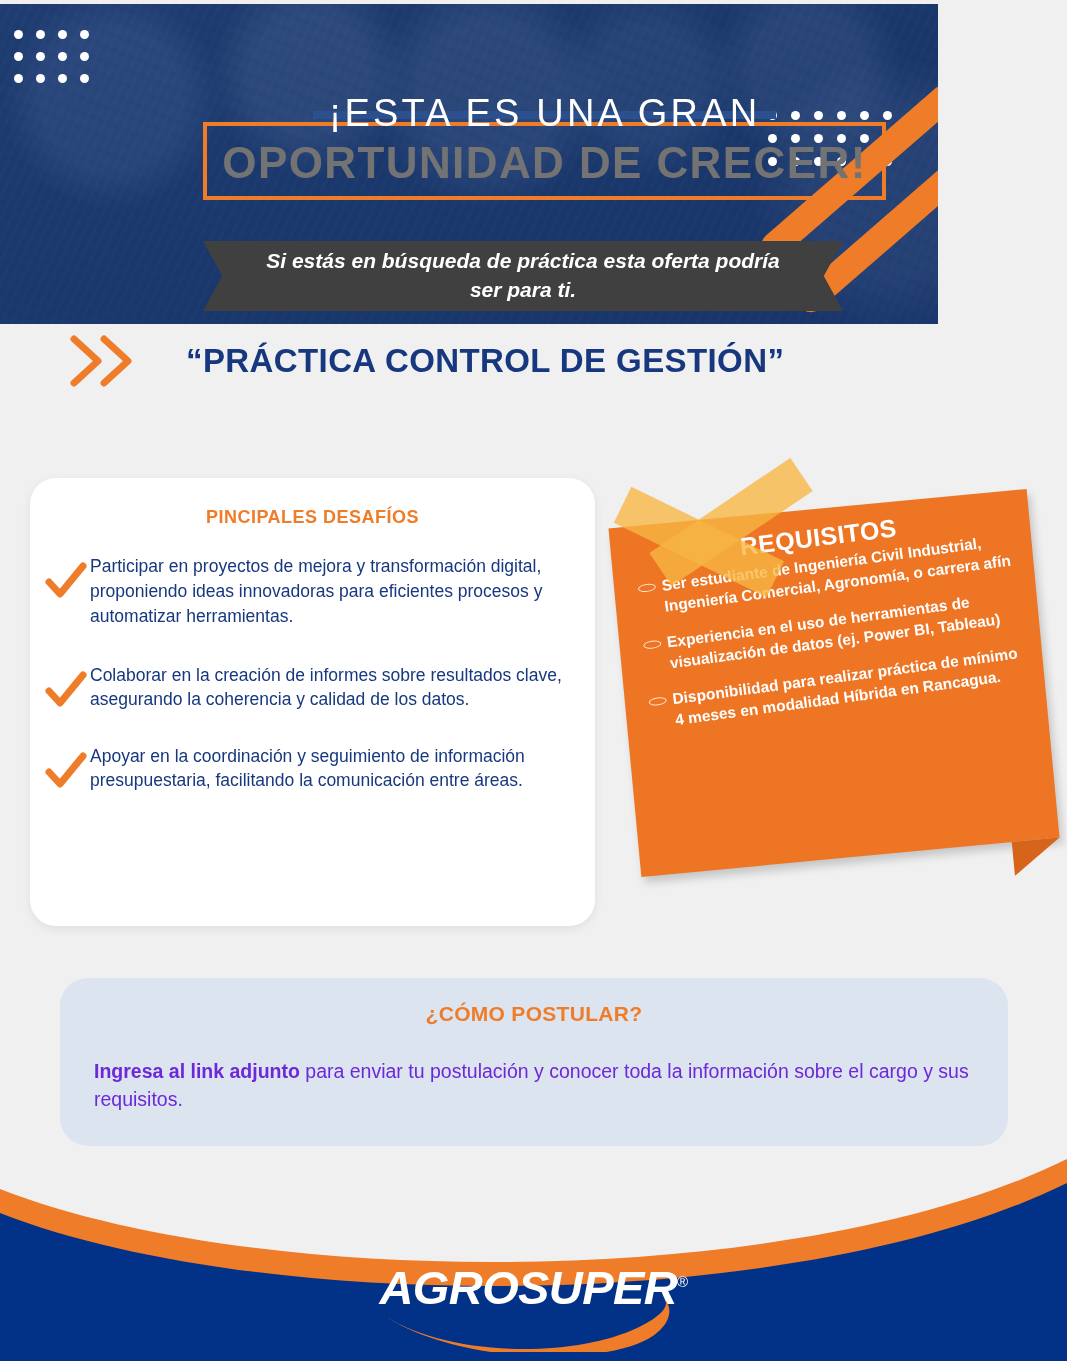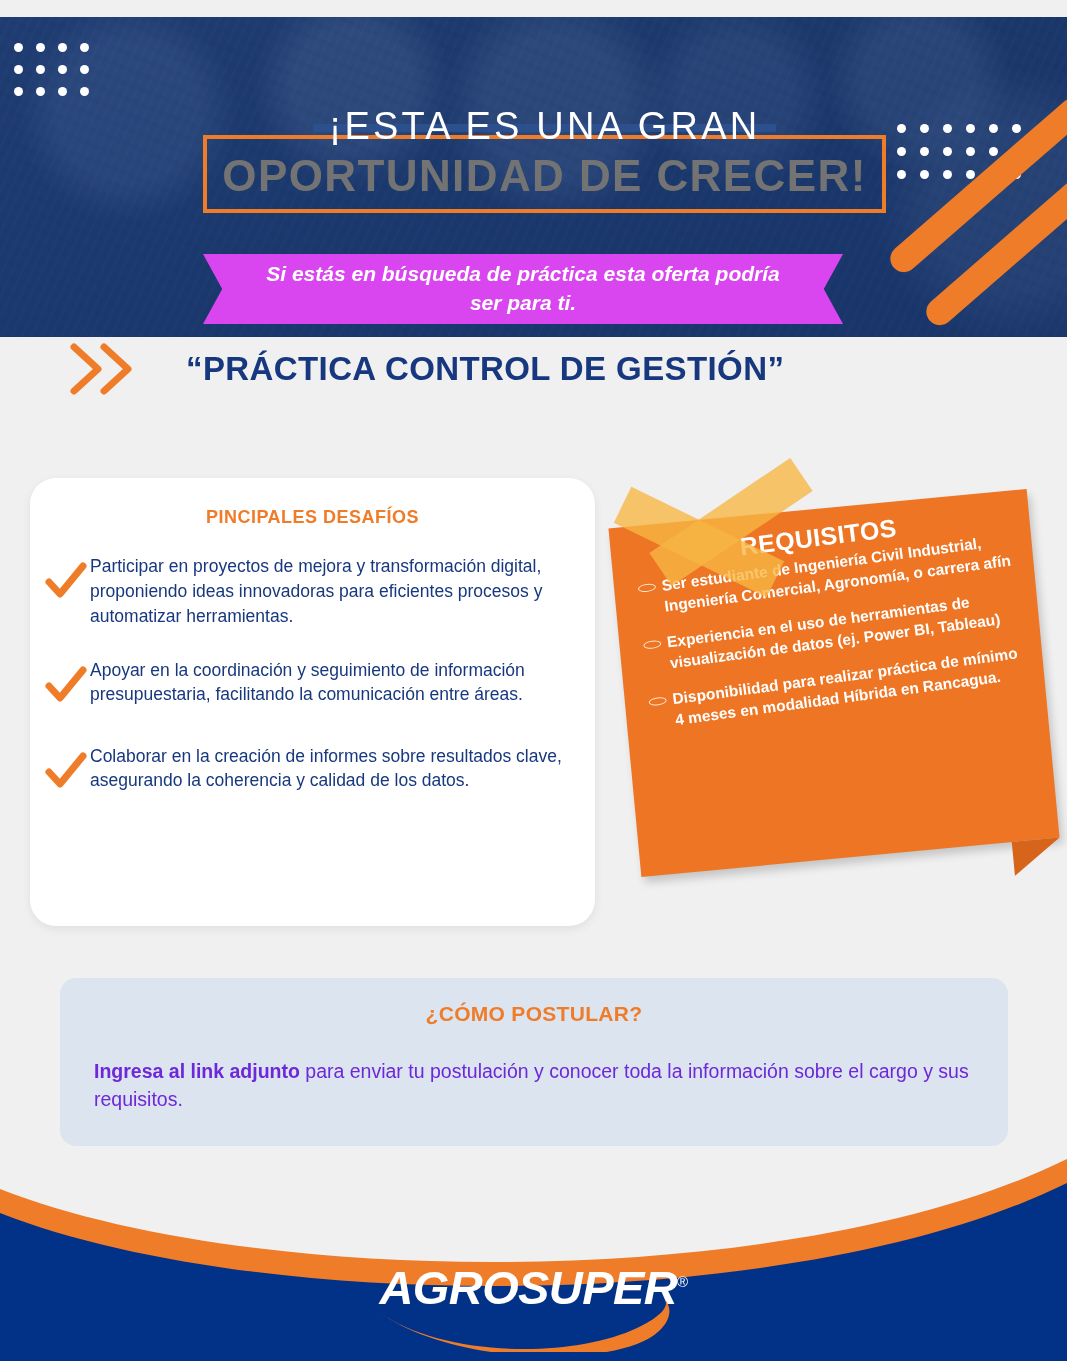--- a/index.html
+++ b/index.html
@@ -6,21 +6,21 @@
   *{box-sizing:border-box;margin:0;padding:0;}
   html,body{background:#ffffff;}
   body{
     font-family:"Liberation Sans", sans-serif;
     width:1067px;height:1361px;position:relative;overflow:hidden;
     background:#f0f0f0;
   }
   .poster{position:absolute;inset:0;background:#f0f0f0;}
 
   
-  .hero{position:absolute;left:0;top:17px;width:1067px;height:320px;overflow:hidden;}
+  .hero{position:absolute;left:0;top:4px;width:938px;height:320px;overflow:hidden;}
   .hero-photo{
     position:absolute;inset:0;
     background:
       radial-gradient(circle at 12% 30%, rgba(120,150,200,.45) 0 70px, rgba(0,0,0,0) 110px),
       radial-gradient(circle at 33% 22%, rgba(150,175,215,.40) 0 60px, rgba(0,0,0,0) 100px),
       radial-gradient(circle at 52% 28%, rgba(150,175,215,.38) 0 70px, rgba(0,0,0,0) 115px),
       radial-gradient(circle at 69% 25%, rgba(130,160,205,.35) 0 55px, rgba(0,0,0,0) 95px),
       radial-gradient(circle at 86% 20%, rgba(150,175,215,.33) 0 55px, rgba(0,0,0,0) 95px),
       radial-gradient(circle at 95% 60%, rgba(160,185,220,.30) 0 80px, rgba(0,0,0,0) 140px),
       linear-gradient(160deg,#2f4f85 0%,#294878 25%,#22406e 55%,#1d3a66 80%,#1a3560 100%);
@@ -61,31 +61,31 @@
     background:#2c4f8e;z-index:-1;
   }
   .hero-line2{
     color:#737373;font-size:44px;font-weight:bold;letter-spacing:1.4px;
     line-height:1.14;margin-top:6px;
   }
 
   
   .ribbon{
     position:absolute;left:203px;top:237px;width:640px;height:70px;z-index:5;
-    background:#d946ef;color:#ffffff;
+    background:#404040;color:#ffffff;
     display:flex;align-items:center;justify-content:center;text-align:center;
     clip-path:polygon(0 0, 100% 0, 97% 50%, 100% 100%, 0 100%, 3% 50%);
     padding:0 58px;
   }
   .ribbon-text{
     font-size:21px;font-style:italic;font-weight:bold;line-height:1.36;
   }
 
   
-  .job-row{position:absolute;left:0;top:328px;width:920px;height:82px;display:flex;align-items:center;}
+  .job-row{position:absolute;left:0;top:320px;width:920px;height:82px;display:flex;align-items:center;}
   .chevrons{margin-left:68px;width:72px;height:56px;display:flex;align-items:center;}
   .job-title{
     margin-left:46px;color:#17387f;font-size:33px;font-weight:bold;letter-spacing:.4px;
   }
 
   
   .challenges-card{
     position:absolute;left:30px;top:478px;width:565px;height:448px;
     background:#ffffff;border-radius:26px;
     box-shadow:0 3px 10px rgba(0,0,0,.07);
@@ -127,21 +127,21 @@
     padding-left:6px;
   }
   
   .tape{position:absolute;background:rgba(247,182,66,.78);}
   .tape-a{left:38px;top:36px;width:170px;height:40px;transform:rotate(-34deg);}
   .tape-b{left:6px;top:56px;width:170px;height:40px;transform:rotate(26deg);}
 
   
   .apply-box{
     position:absolute;left:60px;top:978px;width:948px;height:168px;
-    background:#dce4f0;border-radius:16px;padding:24px 34px 4px 34px;
+    background:#dce4f0;border-radius:28px;padding:24px 34px 4px 34px;
   }
   .apply-title{
     text-align:center;color:#ef7c29;font-size:21px;font-weight:bold;letter-spacing:.3px;
   }
   .apply-text{
     margin-top:32px;color:#6d28d9;font-size:19.5px;line-height:1.42;
   }
   .apply-strong{font-weight:bold;}
 
   
@@ -232,36 +232,36 @@
 
       <div class="challenge-item">
         <span class="check">
           <svg width="44" height="44" viewBox="0 0 44 44" aria-hidden="true">
             <path d="M5 20 L16 32 L39 4" fill="none" stroke="#EF7C29" stroke-width="7" stroke-linecap="round" stroke-linejoin="round"></path>
           </svg>
         </span>
         <span class="challenge-text">Participar en proyectos de mejora y transformación digital, proponiendo ideas innovadoras para eficientes procesos y automatizar herramientas.</span>
       </div>
 
+      <div class="challenge-item" style="margin-top:34px;">
+        <span class="check">
+          <svg width="44" height="44" viewBox="0 0 44 44" aria-hidden="true">
+            <path d="M5 20 L16 32 L39 4" fill="none" stroke="#EF7C29" stroke-width="7" stroke-linecap="round" stroke-linejoin="round"></path>
+          </svg>
+        </span>
+        <span class="challenge-text">Colaborar en la creación de informes sobre resultados clave, asegurando la coherencia y calidad de los datos.</span>
+      </div>
+
       <div class="challenge-item">
         <span class="check">
           <svg width="44" height="44" viewBox="0 0 44 44" aria-hidden="true">
             <path d="M5 20 L16 32 L39 4" fill="none" stroke="#EF7C29" stroke-width="7" stroke-linecap="round" stroke-linejoin="round"></path>
           </svg>
         </span>
         <span class="challenge-text">Apoyar en la coordinación y seguimiento de información presupuestaria, facilitando la comunicación entre áreas.</span>
-      </div>
-
-      <div class="challenge-item" style="margin-top:34px;">
-        <span class="check">
-          <svg width="44" height="44" viewBox="0 0 44 44" aria-hidden="true">
-            <path d="M5 20 L16 32 L39 4" fill="none" stroke="#EF7C29" stroke-width="7" stroke-linecap="round" stroke-linejoin="round"></path>
-          </svg>
-        </span>
-        <span class="challenge-text">Colaborar en la creación de informes sobre resultados clave, asegurando la coherencia y calidad de los datos.</span>
       </div>
 
     </div>
   </div>
 
   <div class="req-wrap">
     <div class="req-card">
       <div class="req-fold"></div>
       <div class="req-inner">
         <div class="req-title">REQUISITOS</div>

